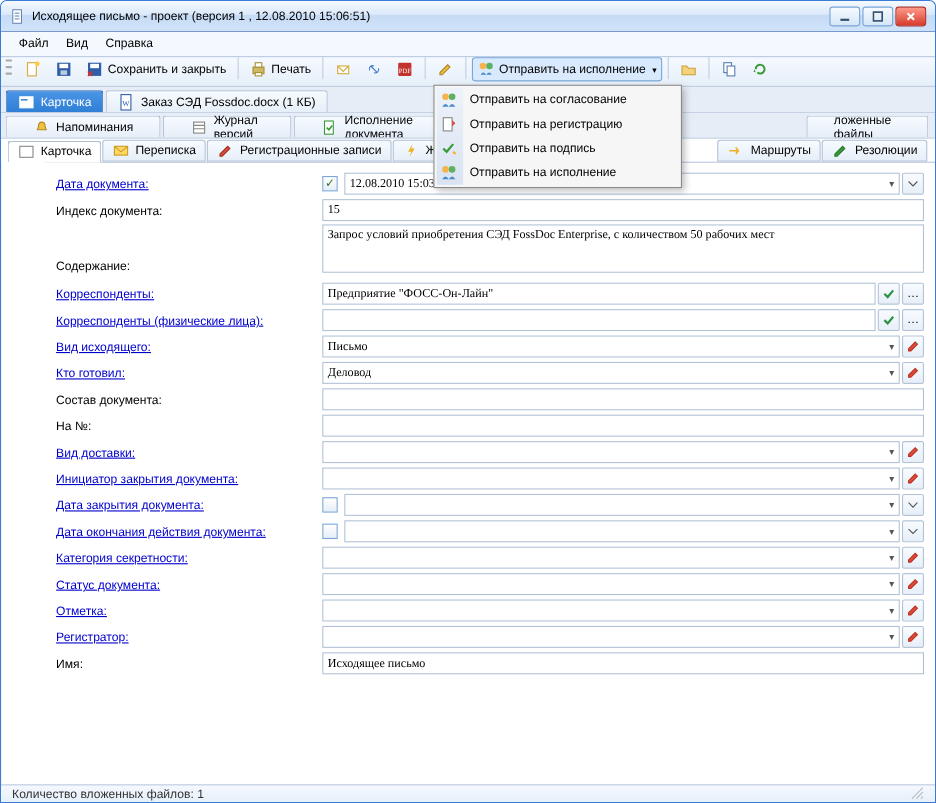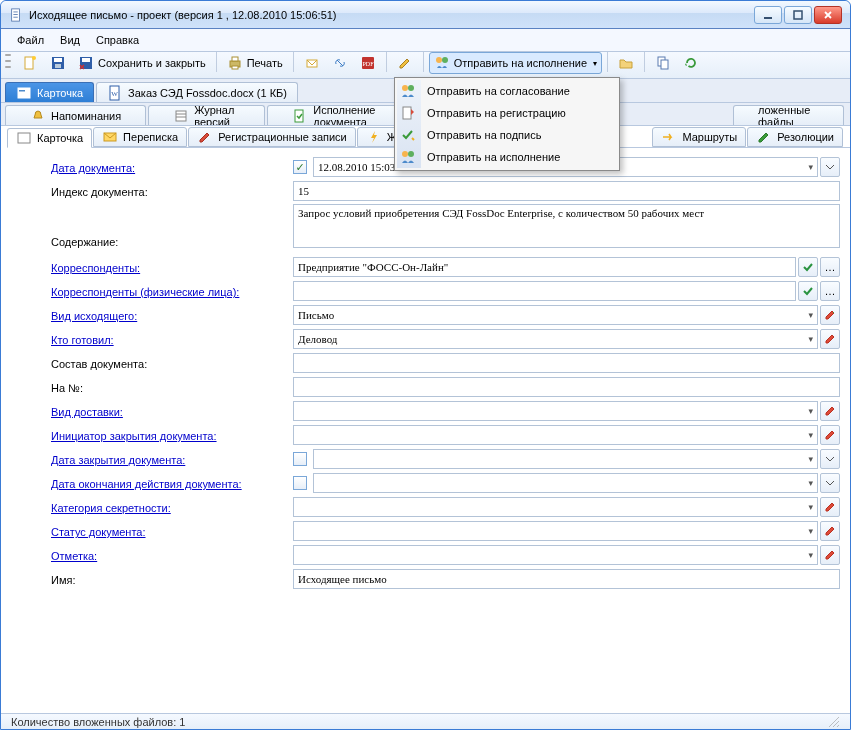--- a/index.html
+++ b/index.html
@@ -508,20 +508,33 @@
             <span></span>
           </div>
         <div class="btn-sq">
             <svg width="12" height="12">
               <path d="M2 10 L4 10 L10 4 L8 2 L2 8 Z" fill="#dd4b39" stroke="#bb3020"></path>
             </svg>
           </div>
       </div>
     </div>
 
+    <div class="row">
+      <div class="lbl lnk">Регистратор:</div>
+      <div class="field">
+        <div class="combo">
+            <span></span>
+          </div>
+        <div class="btn-sq">
+            <svg width="12" height="12">
+              <path d="M2 10 L4 10 L10 4 L8 2 L2 8 Z" fill="#dd4b39" stroke="#bb3020"></path>
+            </svg>
+          </div>
+      </div>
+    </div>
 
     <div class="row">
       <div class="lbl">Имя:</div>
       <div class="field">
           <input type="text" value="Исходящее письмо" style="">
         </div>
     </div>
 
   </div>
 

